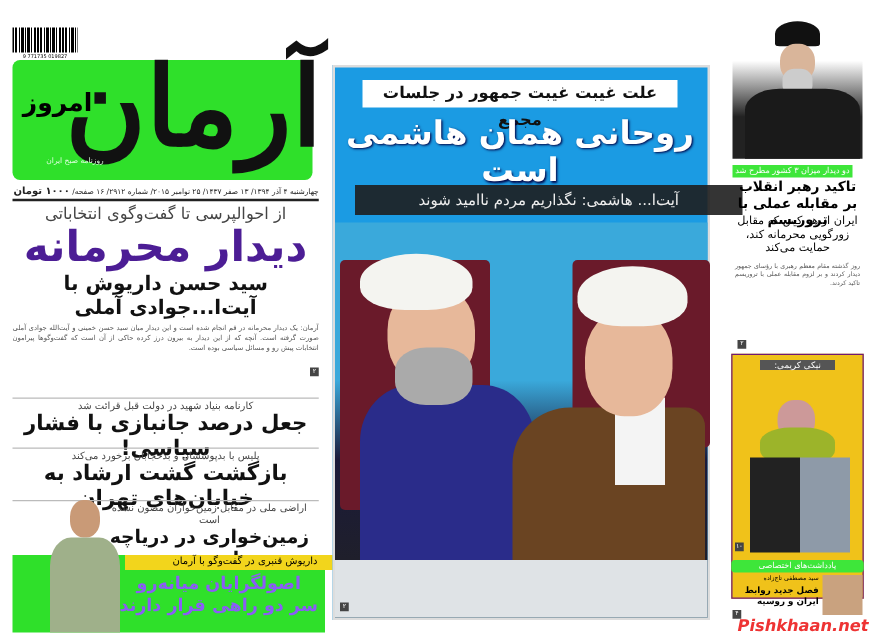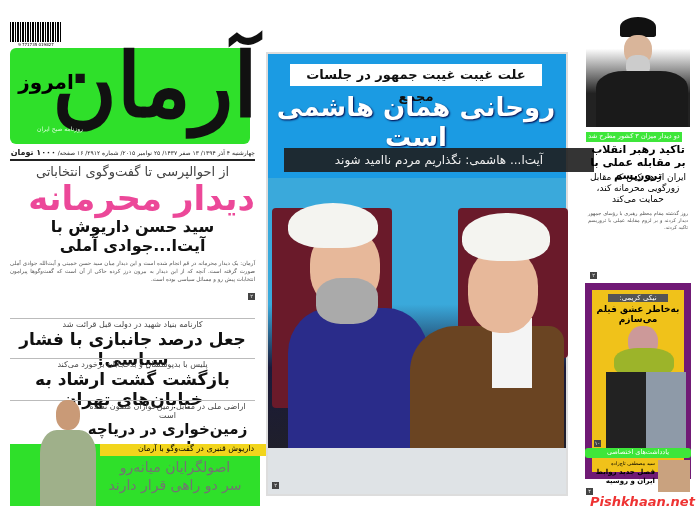--- a/index.html
+++ b/index.html
@@ -7,40 +7,40 @@
 .abs{position:absolute}
 .barcode{left:10px;top:22px;width:52px;height:20px;background:repeating-linear-gradient(90deg,#000 0 1px,#fff 1px 2px,#000 2px 4px,#fff 4px 5px)}
 .barcode-num{left:10px;top:42px;width:52px;font-size:4px;direction:ltr;text-align:center}
 .mast-green{left:10px;top:48px;width:240px;height:96px;background:#2fe02a;border-radius:6px}
 .mast-title{left:50px;top:20px;width:210px;height:130px;font-family:"DejaVu Serif",serif;font-size:88px;font-weight:bold;color:#111;text-align:center;line-height:130px}
 .mast-sub{left:16px;top:70px;width:60px;font-size:20px;color:#000000;font-weight:bold;text-align:center}
 .mast-tag{left:30px;top:125px;width:60px;font-size:6px;color:#dfffdf;text-align:center}
 .dateline{left:10px;top:148px;width:245px;font-size:6px;color:#222;border-bottom:2px solid #222;padding-bottom:2px;text-align:right}
 .dateline b{font-size:8px}
 .kicker{font-size:13px;color:#444;text-align:center}
-.head-xl{font-size:34px;font-weight:bold;color:#ec4899;text-align:right;line-height:38px}
+.head-xl{font-size:34px;font-weight:bold;color:#4c1d95;text-align:center;line-height:38px}
 .head-m{font-size:15px;font-weight:bold;color:#111;text-align:center}
 .body-txt{font-size:5.5px;color:#555;line-height:8px;text-align:justify}
 .rule{border-top:1px solid #bbb}
 .pg{display:inline-block;width:7px;height:7px;background:#444;color:#fff;font-size:5px;text-align:center;line-height:7px}
 .hero{left:266px;top:52px;width:302px;height:444px;background:#1b9be3;border:2px solid #ddd}
 .hero-kicker{left:290px;top:64px;width:252px;height:22px;background:#fff;font-size:13px;font-weight:bold;color:#111;text-align:center;line-height:22px}
 .hero-title{left:270px;top:92px;width:292px;font-size:26px;font-weight:bold;color:#fff;text-align:center;text-shadow:1px 1px 2px #004}
 .hero-quote{left:284px;top:148px;width:310px;height:24px;background:rgba(30,30,30,.9);font-size:12px;color:#eee;text-align:center;line-height:24px}
 .photo{left:268px;top:178px;width:298px;height:316px;background:linear-gradient(180deg,#3aa9db 0%,#3aa9db 40%,#1a1a3a 60%,#222 100%)}
 .chair{background:#6a1a2a;border-radius:4px}
 .turban{background:#f4f4f0;border-radius:50% 50% 40% 40%}
 .face{background:#e7b89a;border-radius:45%}
 .beard{background:#aaa;border-radius:40%}
 .robe-blue{background:#2a2c8a}
 .robe-brown{background:#6a4422;border-radius:30% 10% 0 0}
 .desk{background:#dfe3e6}
 .leader-photo{left:586px;top:15px;width:104px;height:112px;background:linear-gradient(180deg,#fff 0 30%,#222 70%)}
 .green-strip{background:#3ee63a;color:#fff;font-size:6.5px;text-align:center}
-.yellow-box{left:585px;top:283px;width:106px;height:196px;background:#f0c21a;border:7px solid #701a75}
+.yellow-box{left:585px;top:283px;width:106px;height:196px;background:#f0c21a;border:1px solid #701a75}
 </style>
 </head>
 <body>
 
 <div class="abs barcode"></div>
 <div class="abs barcode-num">9 771735 019827</div>
 <div class="abs mast-green"></div>
 <div class="abs mast-title">آرمان</div>
 <div class="abs mast-sub">امروز</div>
 <div class="abs mast-tag">روزنامه صبح ایران</div>
@@ -68,21 +68,21 @@
   <div class="head-m" style="font-size:17px">بازگشت گشت ارشاد به خیابان‌های تهران</div>
 </div>
 <div class="abs rule" style="left:10px;top:400px;width:245px"></div>
 <div class="abs" style="left:80px;top:402px;width:175px">
   <div class="kicker" style="font-size:8px">اراضی ملی در مقابل زمین‌خواران مصون نشده است</div>
   <div class="head-m" style="font-size:15px">زمین‌خواری در دریاچه ارومیه</div>
 </div>
 
 <div class="abs" style="left:10px;top:444px;width:250px;height:62px;background:#2fe02a"></div>
 <div class="abs" style="left:100px;top:444px;width:192px;height:12px;background:#f2d51c;font-size:8px;text-align:center">داریوش قنبری در گفت‌وگو با آرمان</div>
-<div class="abs" style="left:90px;top:458px;width:170px;font-size:14px;font-weight:normal;color:#737373;text-align:center;line-height:18px">
+<div class="abs" style="left:90px;top:458px;width:170px;font-size:14px;font-weight:bold;color:#8b5cf6;text-align:center;line-height:18px">
   <div>اصولگرایان میانه‌رو</div>
   <div>سر دو راهی قرار دارند</div>
 </div>
 
 <div class="abs" style="left:40px;top:400px;width:56px;height:106px">
   <div class="abs" style="left:16px;top:0;width:24px;height:30px;background:#c99a77;border-radius:45%"></div>
   <div class="abs" style="left:0;top:30px;width:56px;height:76px;background:#9fb08a;border-radius:30% 30% 0 0"></div>
 </div>
 
 <div class="abs hero"></div>
@@ -111,21 +111,20 @@
   <div class="abs" style="left:10px;top:56px;width:92px;height:56px;background:#1a1a1a;border-radius:30% 30% 0 0"></div>
 </div>
 <div class="abs green-strip" style="left:586px;top:132px;width:96px;height:10px">دو دیدار میزان ۳ کشور مطرح شد</div>
 <div class="abs" style="left:586px;top:143px;width:104px;font-size:11px;font-weight:bold;text-align:center;line-height:13px">تاکید رهبر انقلاب بر مقابله عملی با تروریسم</div>
 <div class="abs" style="left:586px;top:172px;width:104px;font-size:9px;text-align:center;line-height:11px">ایران از هر کس که مقابل زورگویی محرمانه کند، حمایت می‌کند</div>
 <div class="abs body-txt" style="left:588px;top:210px;width:100px;font-size:5px;line-height:7px">روز گذشته مقام معظم رهبری با رؤسای جمهور دیدار کردند و بر لزوم مقابله عملی با تروریسم تاکید کردند.</div>
 <span class="abs pg" style="left:590px;top:272px">۲</span>
 
 <div class="abs yellow-box">
   <div style="margin:4px auto 0;width:60px;background:#555;color:#fff;font-size:7px;text-align:center">نیکی کریمی:</div>
-  <div style="font-size:9px;font-weight:bold;text-align:center;margin-top:2px">به‌خاطر عشق فیلم می‌سازم</div>
   <div class="abs" style="left:36px;top:36px;width:30px;height:32px;background:#c99;border-radius:45%"></div>
   <div class="abs" style="left:22px;top:58px;width:60px;height:30px;background:#9cb42a;border-radius:40%"></div>
   <div class="abs" style="left:14px;top:82px;width:80px;height:76px;background:linear-gradient(90deg,#222 50%,#8e9aa8 50%)"></div>
   <span class="abs pg" style="left:2px;top:150px">۱۰</span>
 </div>
 
 <div class="abs green-strip" style="left:585px;top:448px;width:106px;height:10px;border-radius:3px">یادداشت‌های اختصاصی</div>
 <div class="abs" style="left:585px;top:460px;width:70px;font-size:5px;text-align:right">سید مصطفی تاج‌زاده</div>
 <div class="abs" style="left:585px;top:468px;width:70px;font-size:7px;font-weight:bold;text-align:right;line-height:9px">فصل جدید روابط ایران و روسیه</div>
 <div class="abs" style="left:658px;top:460px;width:32px;height:32px;background:#c9a27f"></div>

